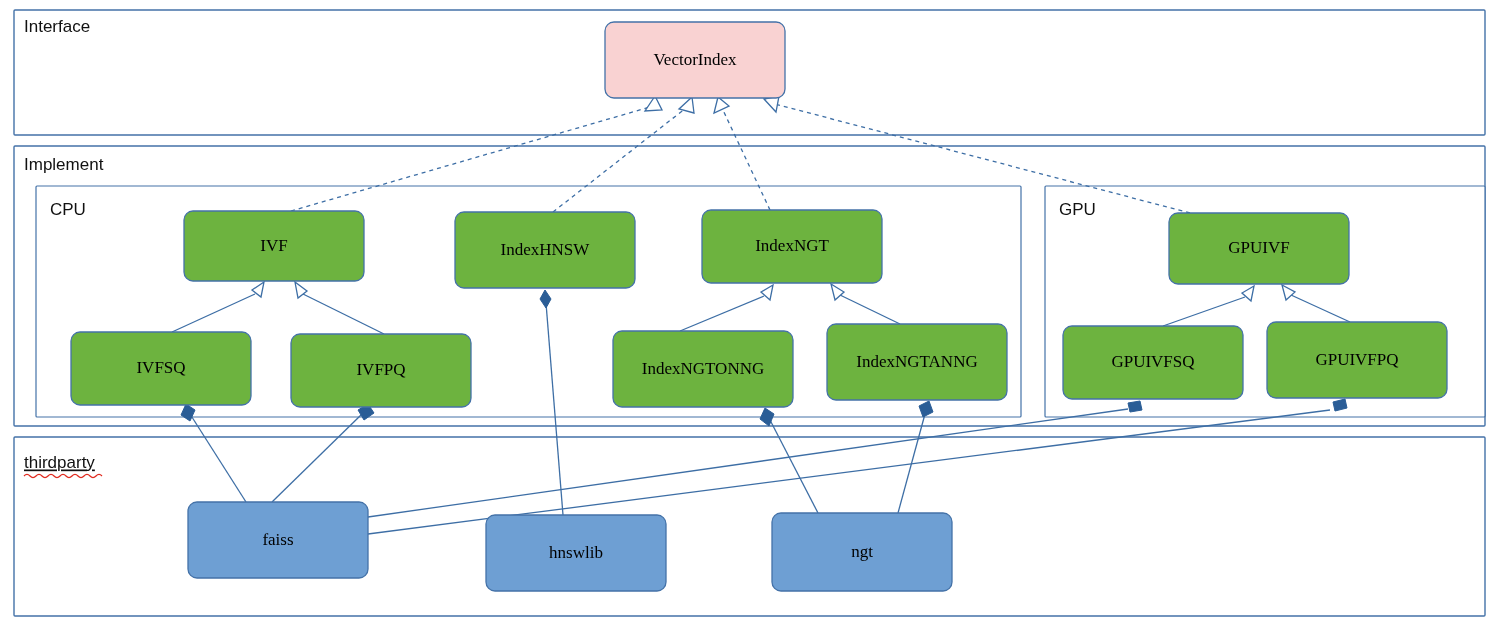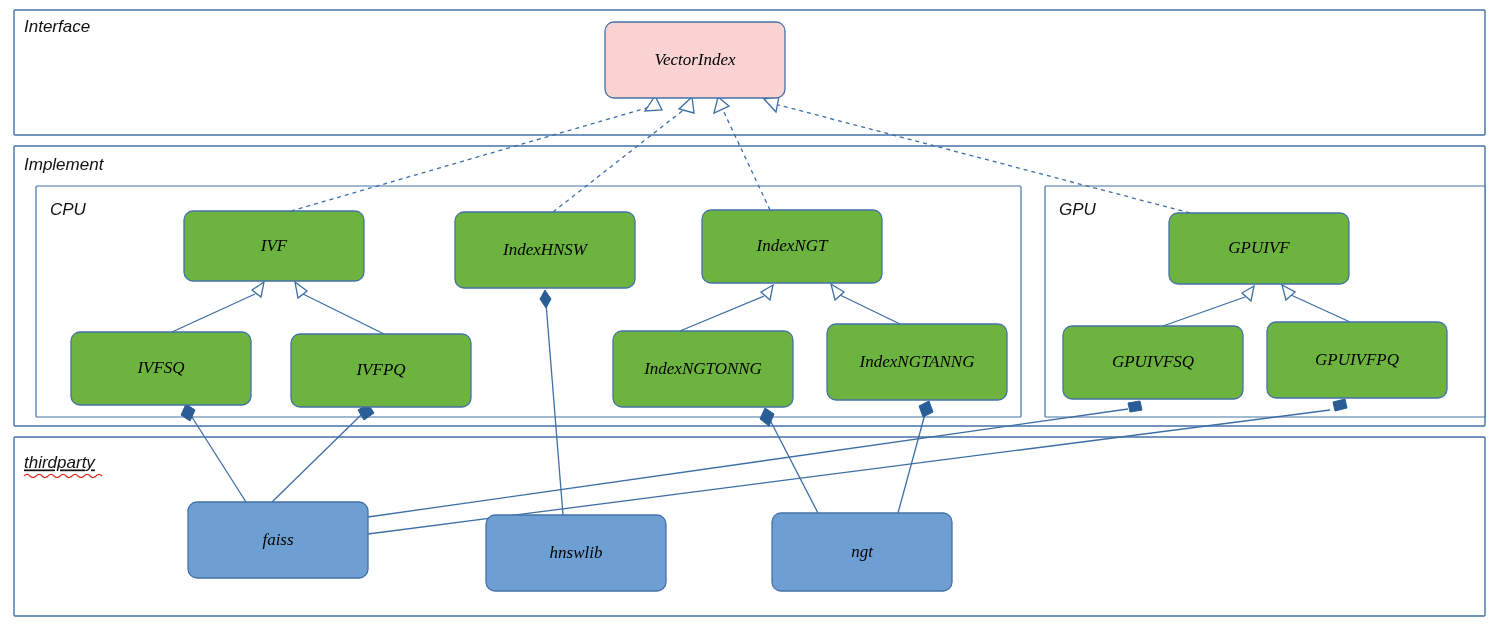--- a/index.html
+++ b/index.html
@@ -10,21 +10,20 @@
   body {
     width: 1503px;
     height: 628px;
     font-family: "Liberation Sans", sans-serif;
     overflow: hidden;
   }
   #diagram-root {
     position: relative;
     width: 1503px;
     height: 522px;
-    font-style: italic;
   }
   svg#diagram {
     display: block;
     width: 1503px;
     height: 628px;
   }
   .container-rect {
     fill: #ffffff;
     stroke: #4472a8;
     stroke-width: 1.4;

